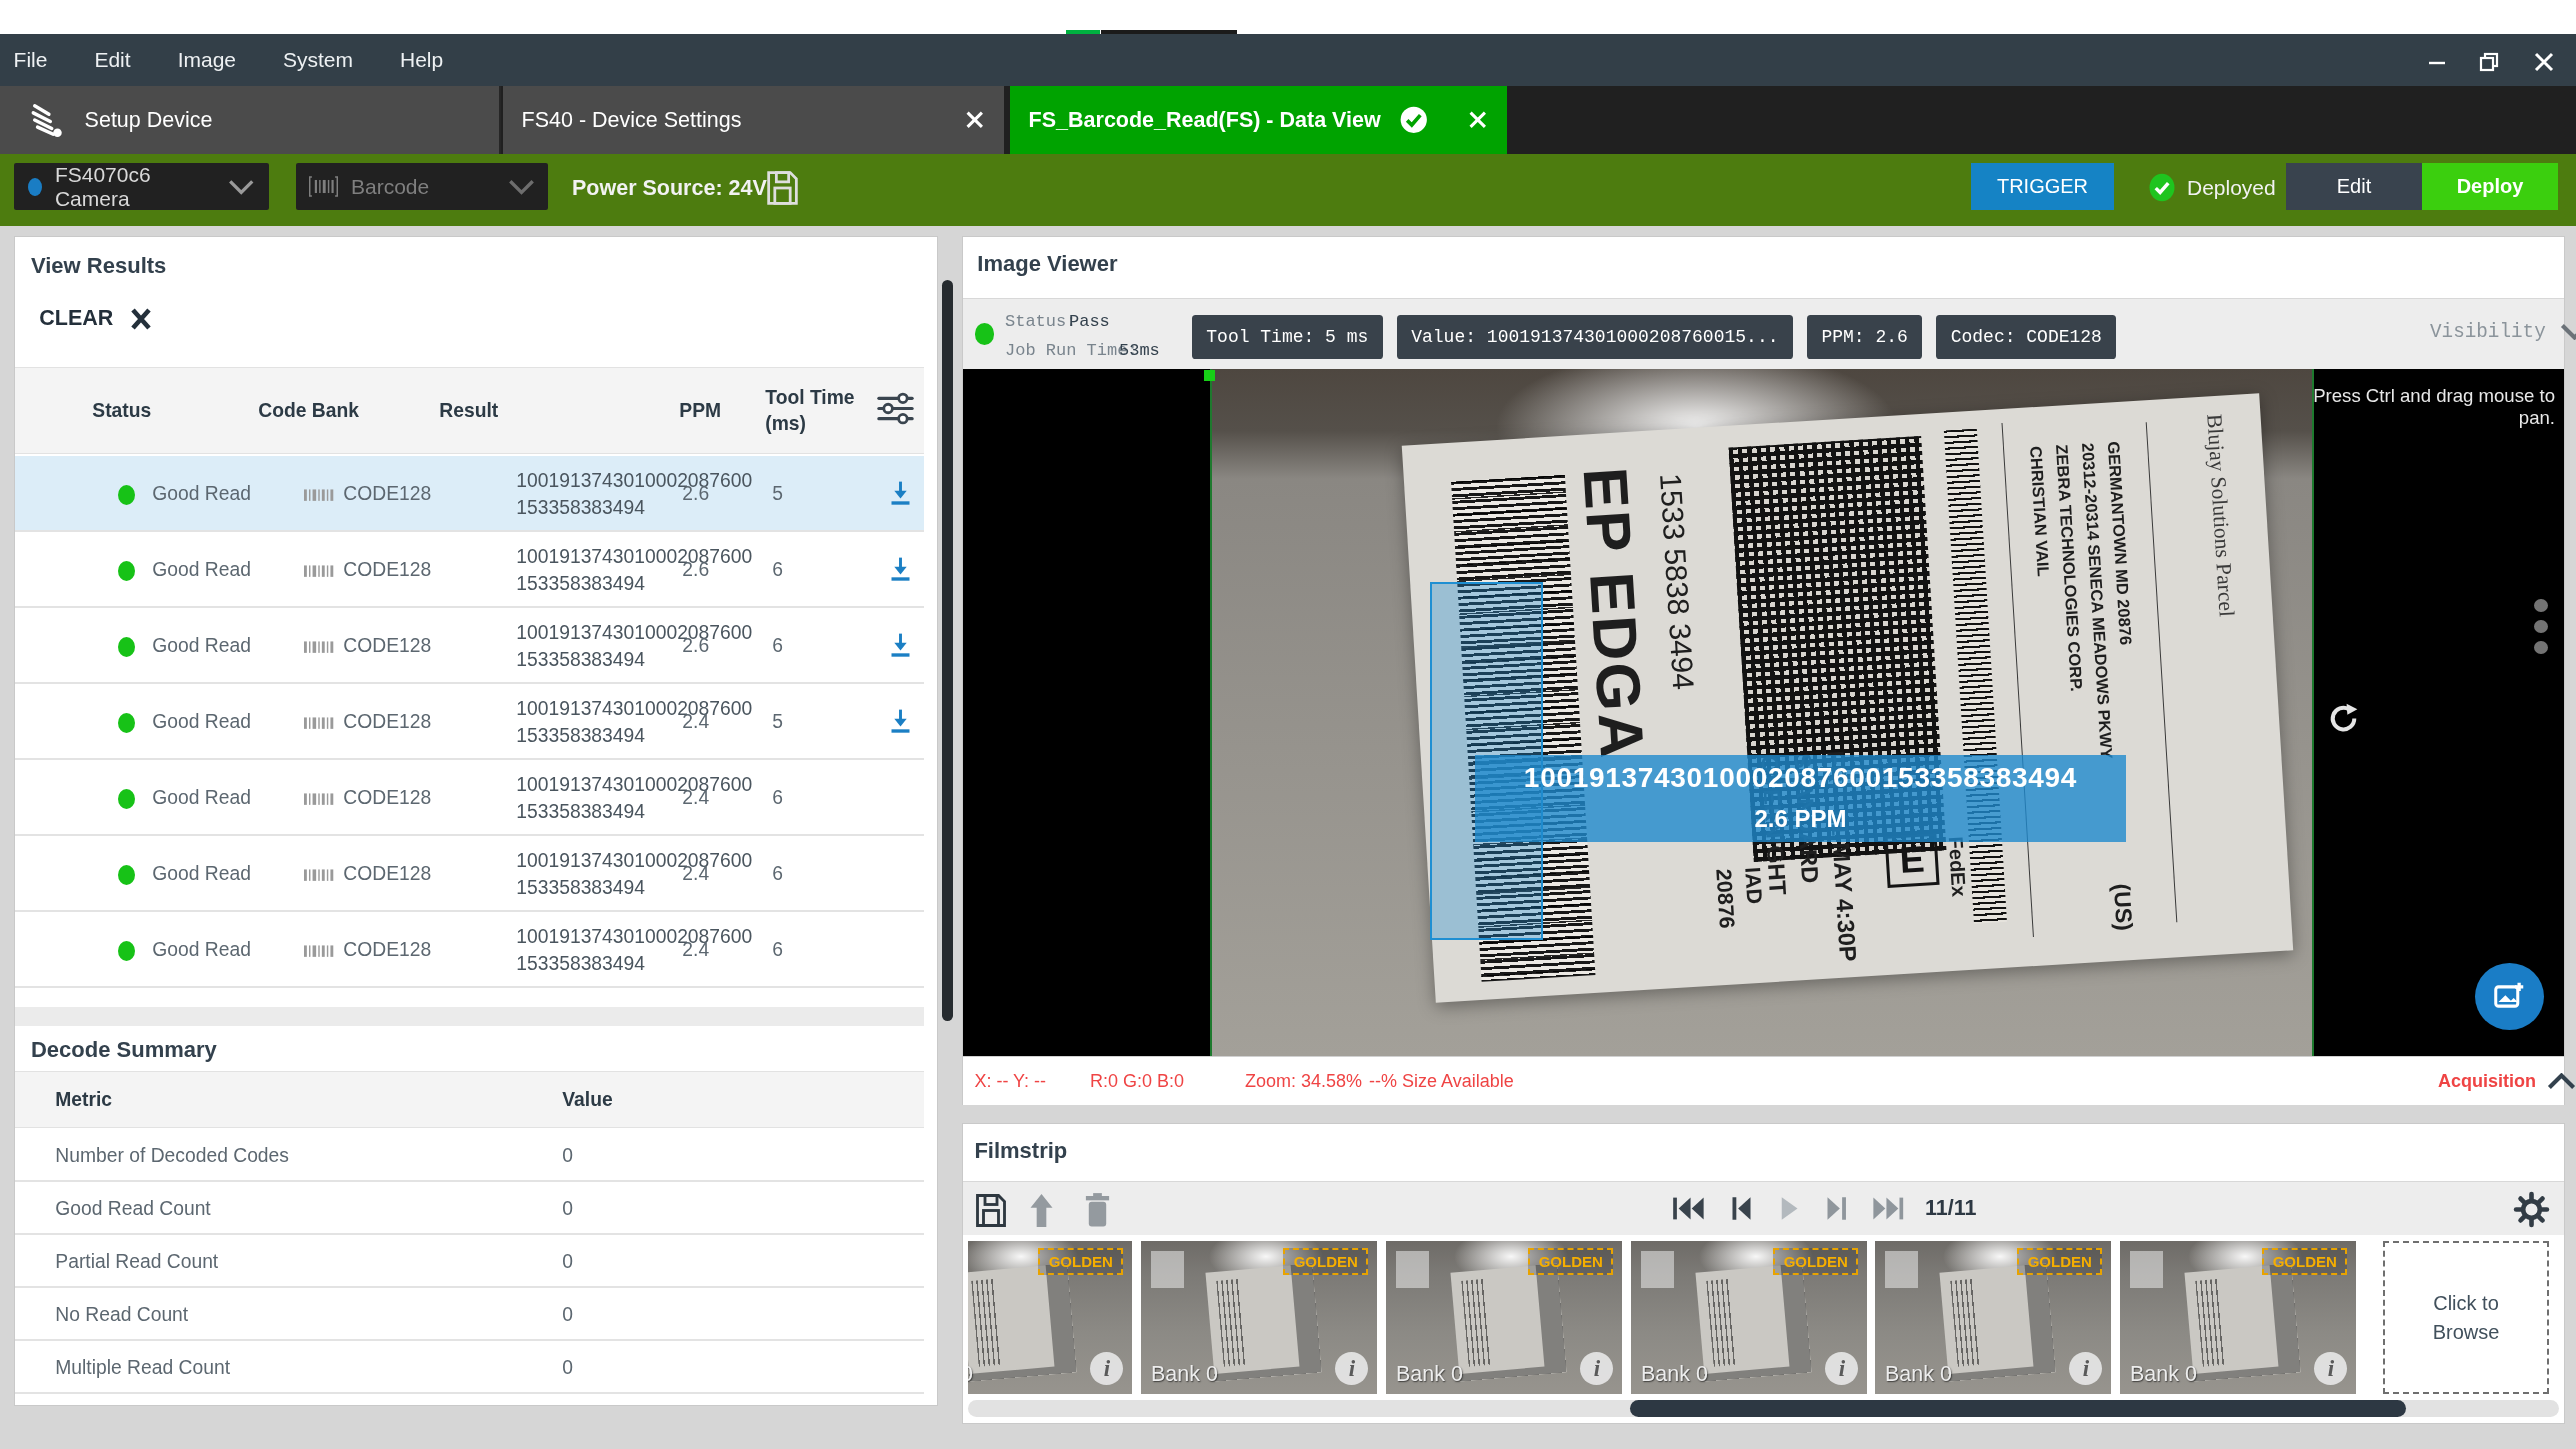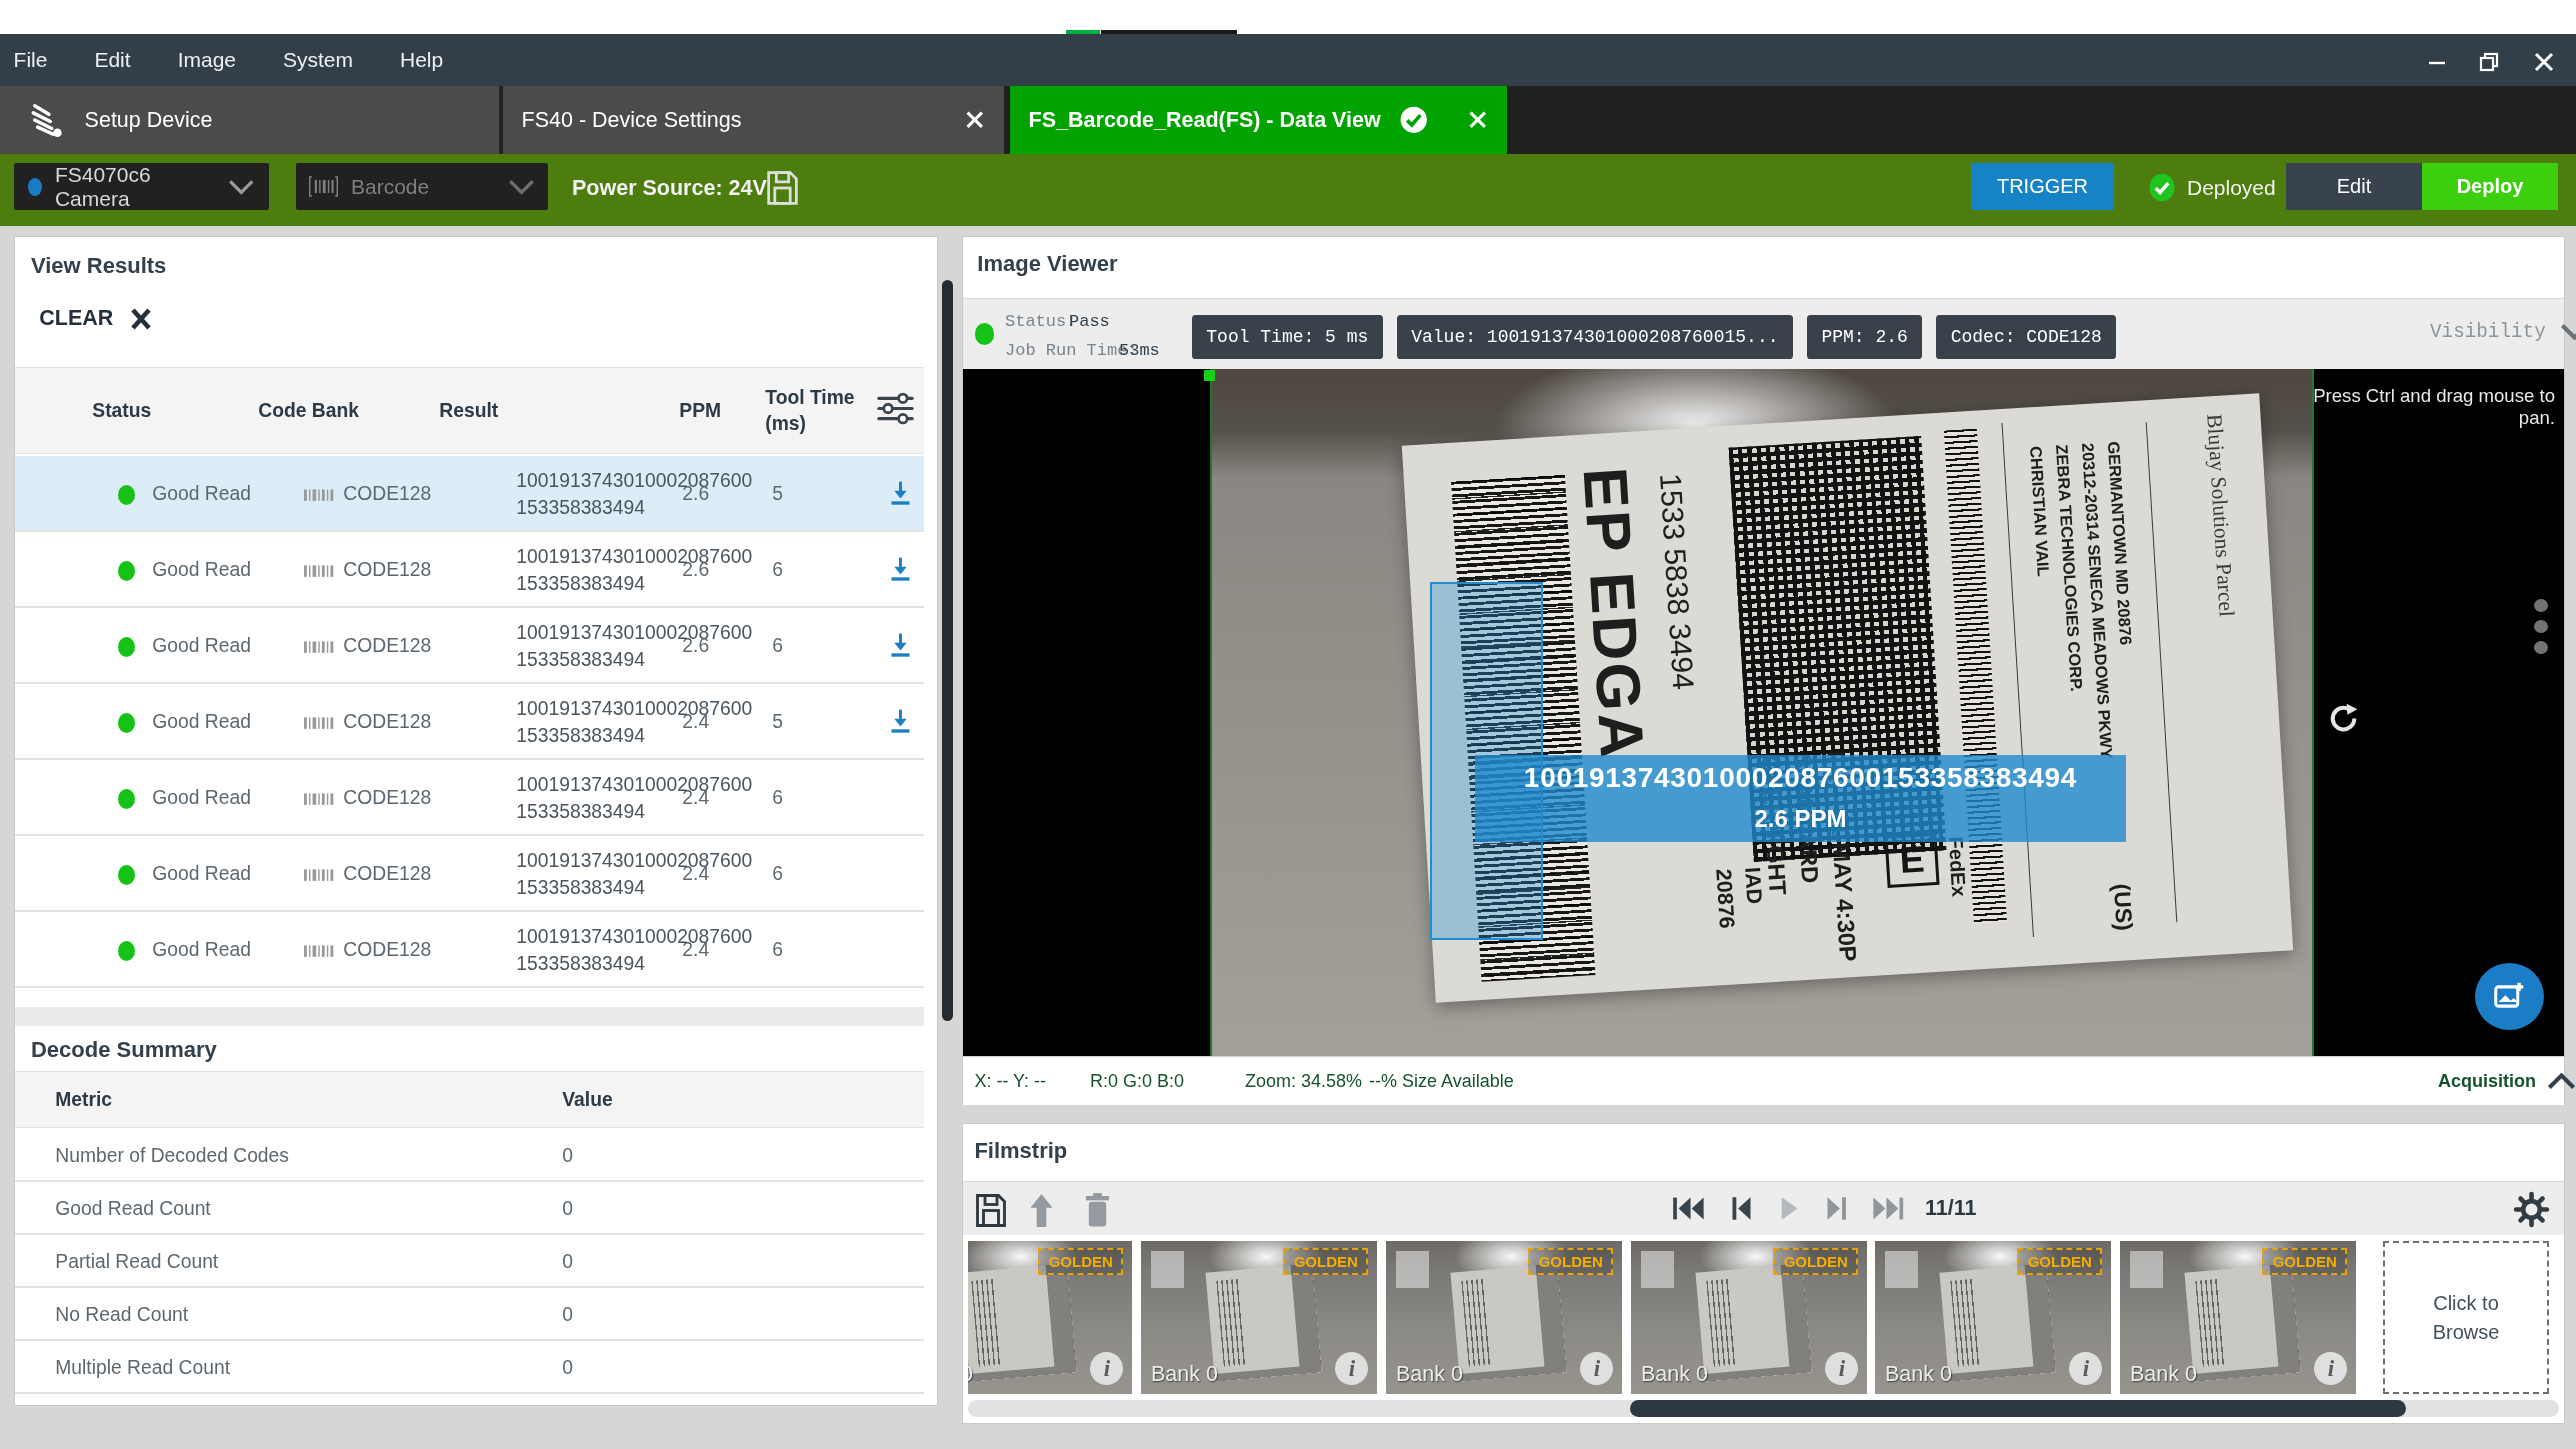--- a/index.html
+++ b/index.html
@@ -130,21 +130,21 @@
   .greenline { position: absolute; top: 0; width: 2.1px; height: 687px; background: #1e7a2e; }
   .gsq { position: absolute; left: 241px; top: 1.4px; width: 10.7px; height: 10.7px; background: #17d017; }
   .pan-hint { position: absolute; left: 1320px; top: 15.7px; width: 272px; color: #e8e8e8; font-size: 18.6px; text-align: right; }
   .kebab { position: absolute; left: 1571px; top: 230px; display: flex; flex-direction: column; gap: 7.9px; cursor: pointer; }
   .kebab i { width: 13.6px; height: 13px; border-radius: 50%; background: #737373; }
   .rotate-ic { position: absolute; left: 1362px; top: 331px; cursor: pointer; }
   .fab { position: absolute; left: 1512px; top: 594px; width: 69px; height: 67px; border-radius: 50%; background: #1a7dc6;
          display: flex; align-items: center; justify-content: center; cursor: pointer; }
 
   .v-bar { left: 0; top: 819px; width: 1601px; height: 49px; background: #fff; border-top: 0.7px solid #d0d0d0; }
-  .sbtxt { position: absolute; top: 14.3px; color: #14532d; font-size: 18px; }
+  .sbtxt { position: absolute; top: 14.3px; color: #ef4444; font-size: 18px; }
   .sb-xy { left: 11.4px; } .sb-rgb { left: 127px; } .sb-zoom { left: 282px; } .sb-size { left: 406px; }
   .sb-acq { left: 1475px; display: flex; gap: 11.4px; align-items: center; cursor: pointer; font-weight: bold; }
 
   
   .f-title { left: 11.4px; top: 14.3px; }
   .f-tools { left: 0; top: 57px; width: 1601px; height: 54px; background: #ededed; border-top: 0.7px solid #d8d8d8; }
   .f-tools .ic { position: absolute; top: 8.6px; cursor: pointer; }
   .nav { position: absolute; left: 708px; top: 13px; display: flex; align-items: center; gap: 18.6px; }
   .counter { color: #2d3843; font-size: 21.5px; font-weight: bold; }
   #thumbs { position: absolute; left: 5px; top: 114px; width: 1402px; height: 159px; overflow: hidden; }

